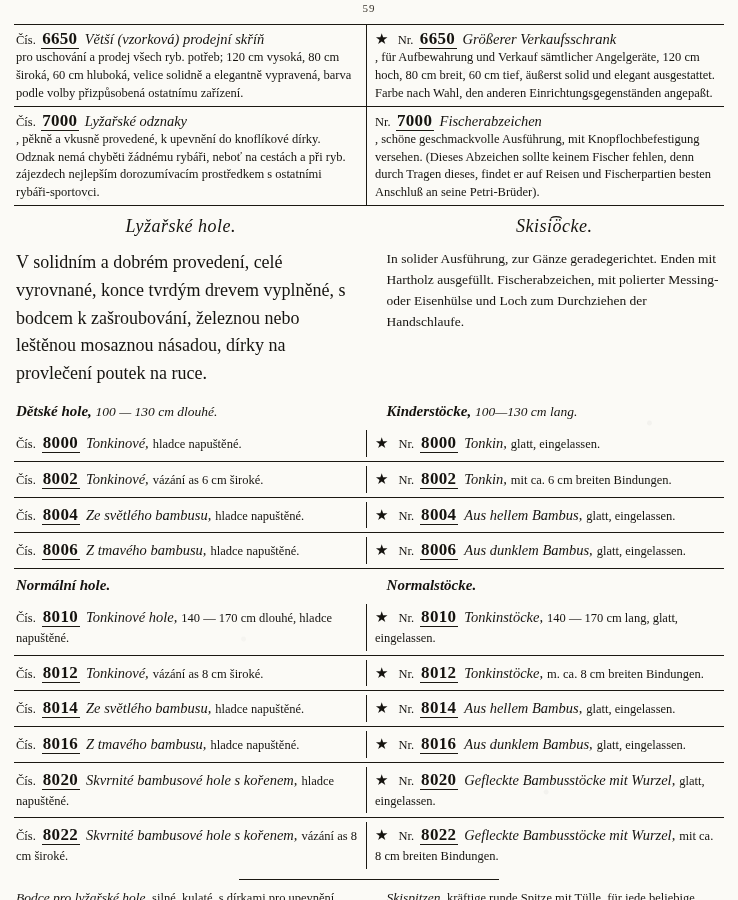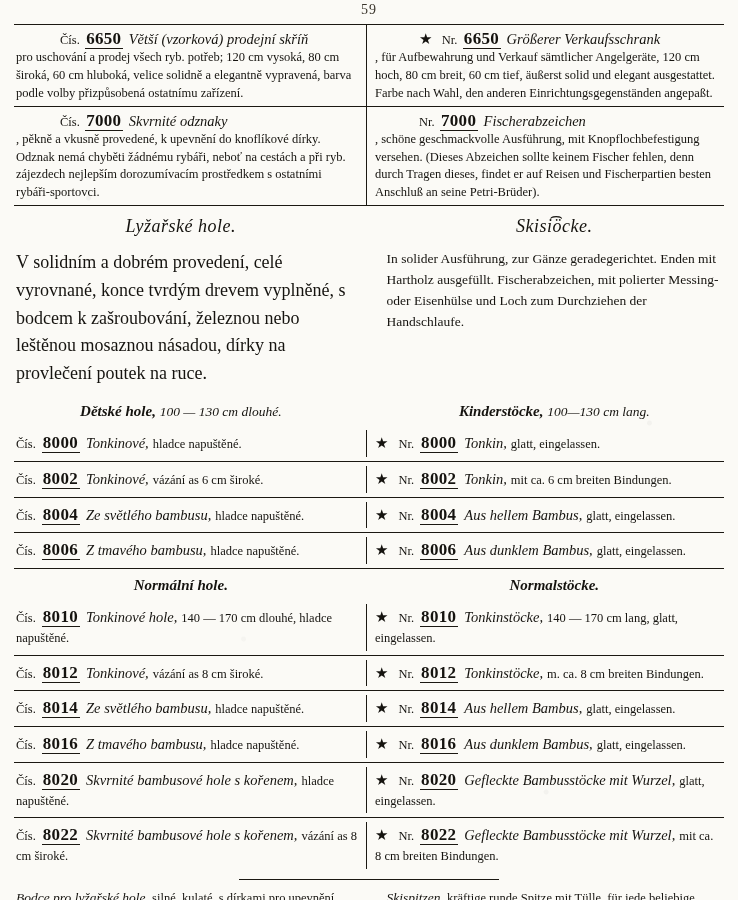--- a/index.html
+++ b/index.html
@@ -27,21 +27,21 @@
       radial-gradient(circle at 33% 71%, rgba(0,0,0,0.025) 0 2px, transparent 3px),
       radial-gradient(circle at 74% 88%, rgba(0,0,0,0.03) 0 2px, transparent 3px);
     box-sizing: border-box;
   }
   .folio {
     position: absolute;
     top: 2px;
     left: 0;
     width: 100%;
     text-align: center;
-    font-size: 14px;
+    font-size: 11px;
     letter-spacing: 1px;
     color: #3a352c;
     font-family: "Liberation Serif", serif;
   }
   .content {
     position: absolute;
     left: 14px;
     top: 24px;
     width: 710px;
     height: 866px;
@@ -69,21 +69,20 @@
     width: 358px;
     box-sizing: border-box;
     padding: 3px 2px 3px 8px;
     border-left: 1px solid #1b1812;
   }
   .cols.noline .col-r { border-left: 0; margin-left: 25px; }
 
   .hdr {
     font-size: 13.5px;
     line-height: 1.25;
-    margin-left: 44px;
   }
   .cis {
     font-family: "Liberation Serif", serif;
     font-size: 12.5px;
     font-style: normal;
   }
   .num {
     font-size: 17px;
     font-weight: bold;
     letter-spacing: 0.3px;
@@ -112,21 +111,20 @@
 
   .sect-title {
     text-align: center;
     font-style: italic;
     font-weight: normal;
     font-size: 18px;
     letter-spacing: 0.5px;
     margin: 7px 0 4px 0;
   }
   .sub-title {
-    text-align: center;
     font-style: italic;
     font-weight: bold;
     font-size: 15px;
     margin: 5px 0 3px 0;
     font-family: Liberation Serif, serif;
   }
   .sub-title .sizes {
     font-weight: normal;
     font-style: italic;
     font-size: 13.5px;
@@ -179,21 +177,21 @@
       </div>
     </div>
 
     <hr class="rule thin">
 
     <div class="cols">
       <div class="col-l">
         <div class="hdr">
           <span class="cis">Čís.</span>
           <span class="num">7000</span>
-          <span class="itemname">Skvrnité odznaky</span>
+          <span class="itemname">Lyžařské odznaky</span>
         </div>
         <div class="desc">, pěkně a vkusně provedené, k upevnění do knoflíkové dírky. Odznak nemá chyběti žádnému rybáři, neboť na cestách a při ryb. zájezdech nejlepším dorozumívacím prostředkem s ostatními rybáři-sportovci.</div>
       </div>
       <div class="col-r">
         <div class="hdr">
           <span class="nrlabel">Nr.</span>
           <span class="num">7000</span>
           <span class="itemname">Fischerabzeichen</span>
         </div>
         <div class="desc">, schöne geschmackvolle Ausführung, mit Knopflochbefestigung versehen. (Dieses Abzeichen sollte keinem Fischer fehlen, denn durch Tragen dieses, findet er auf Reisen und Fischerpartien besten Anschluß an seine Petri-Brüder).</div>

